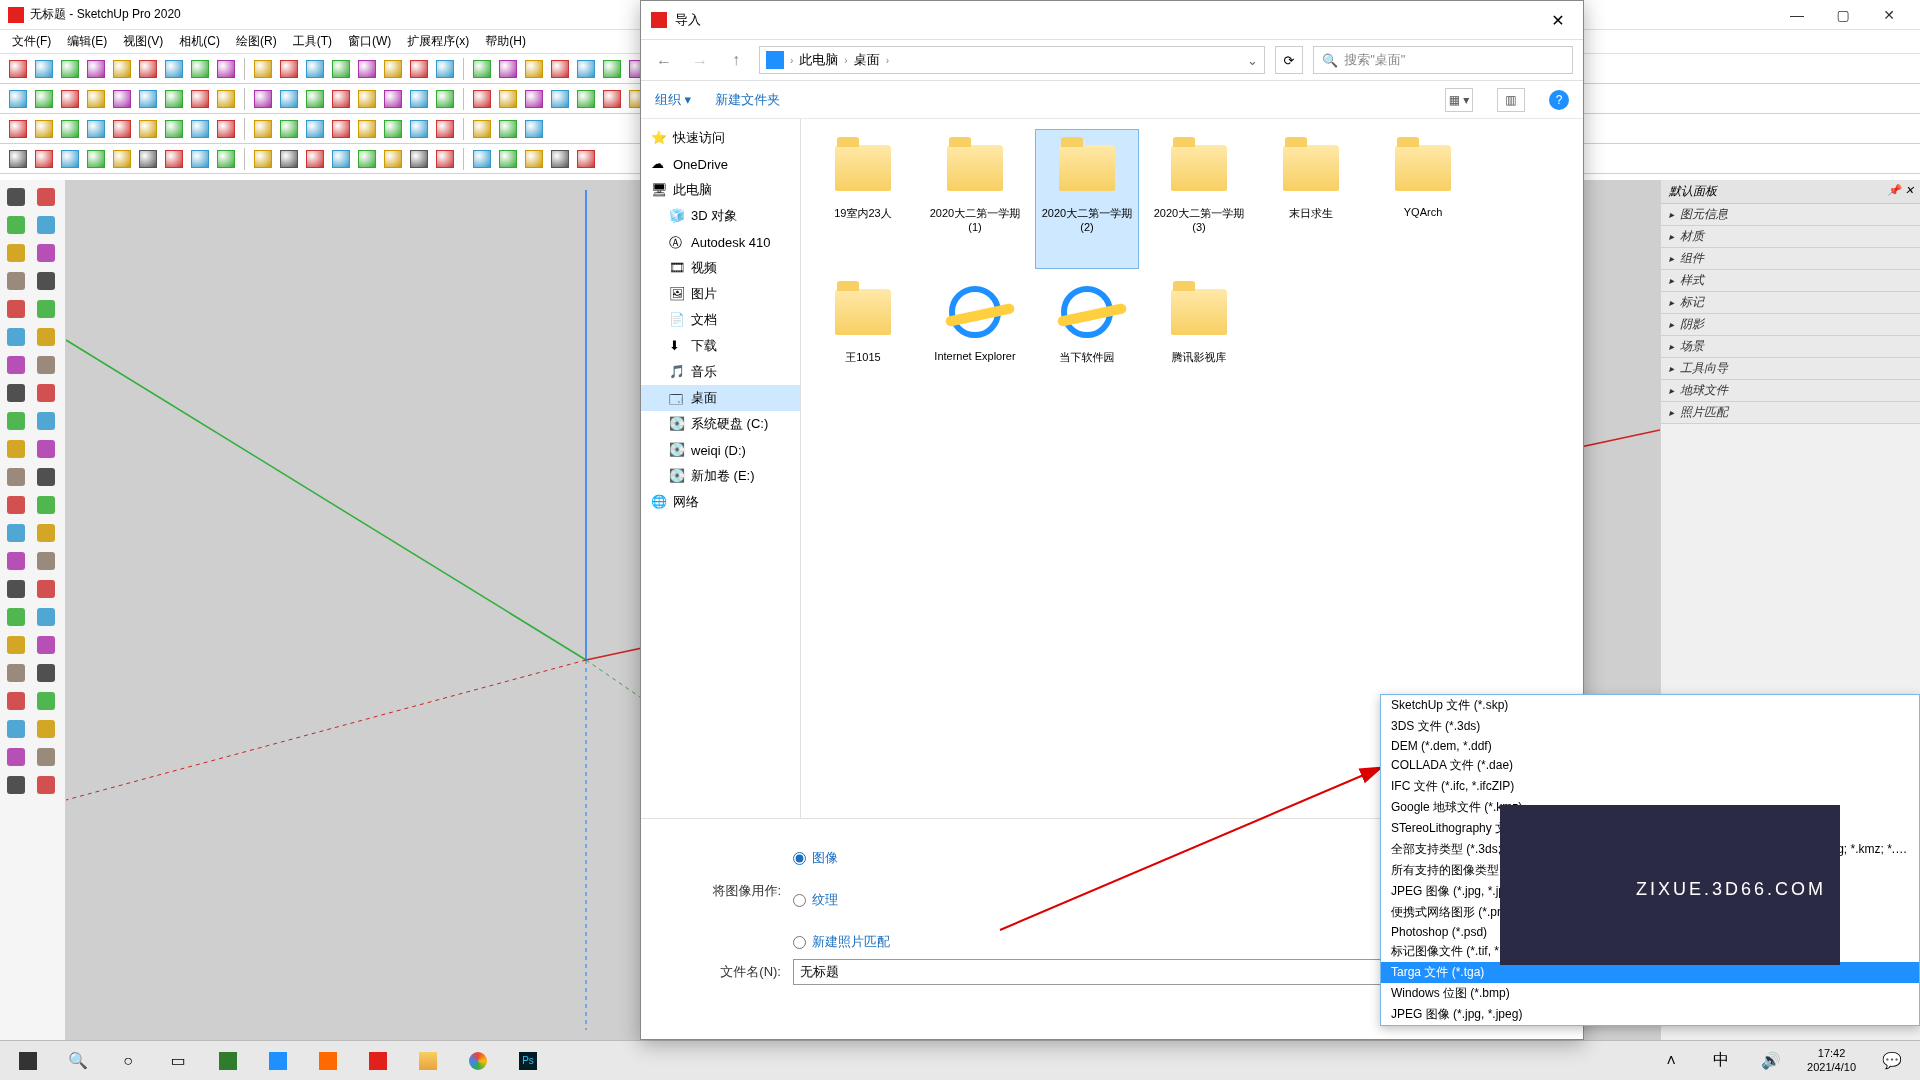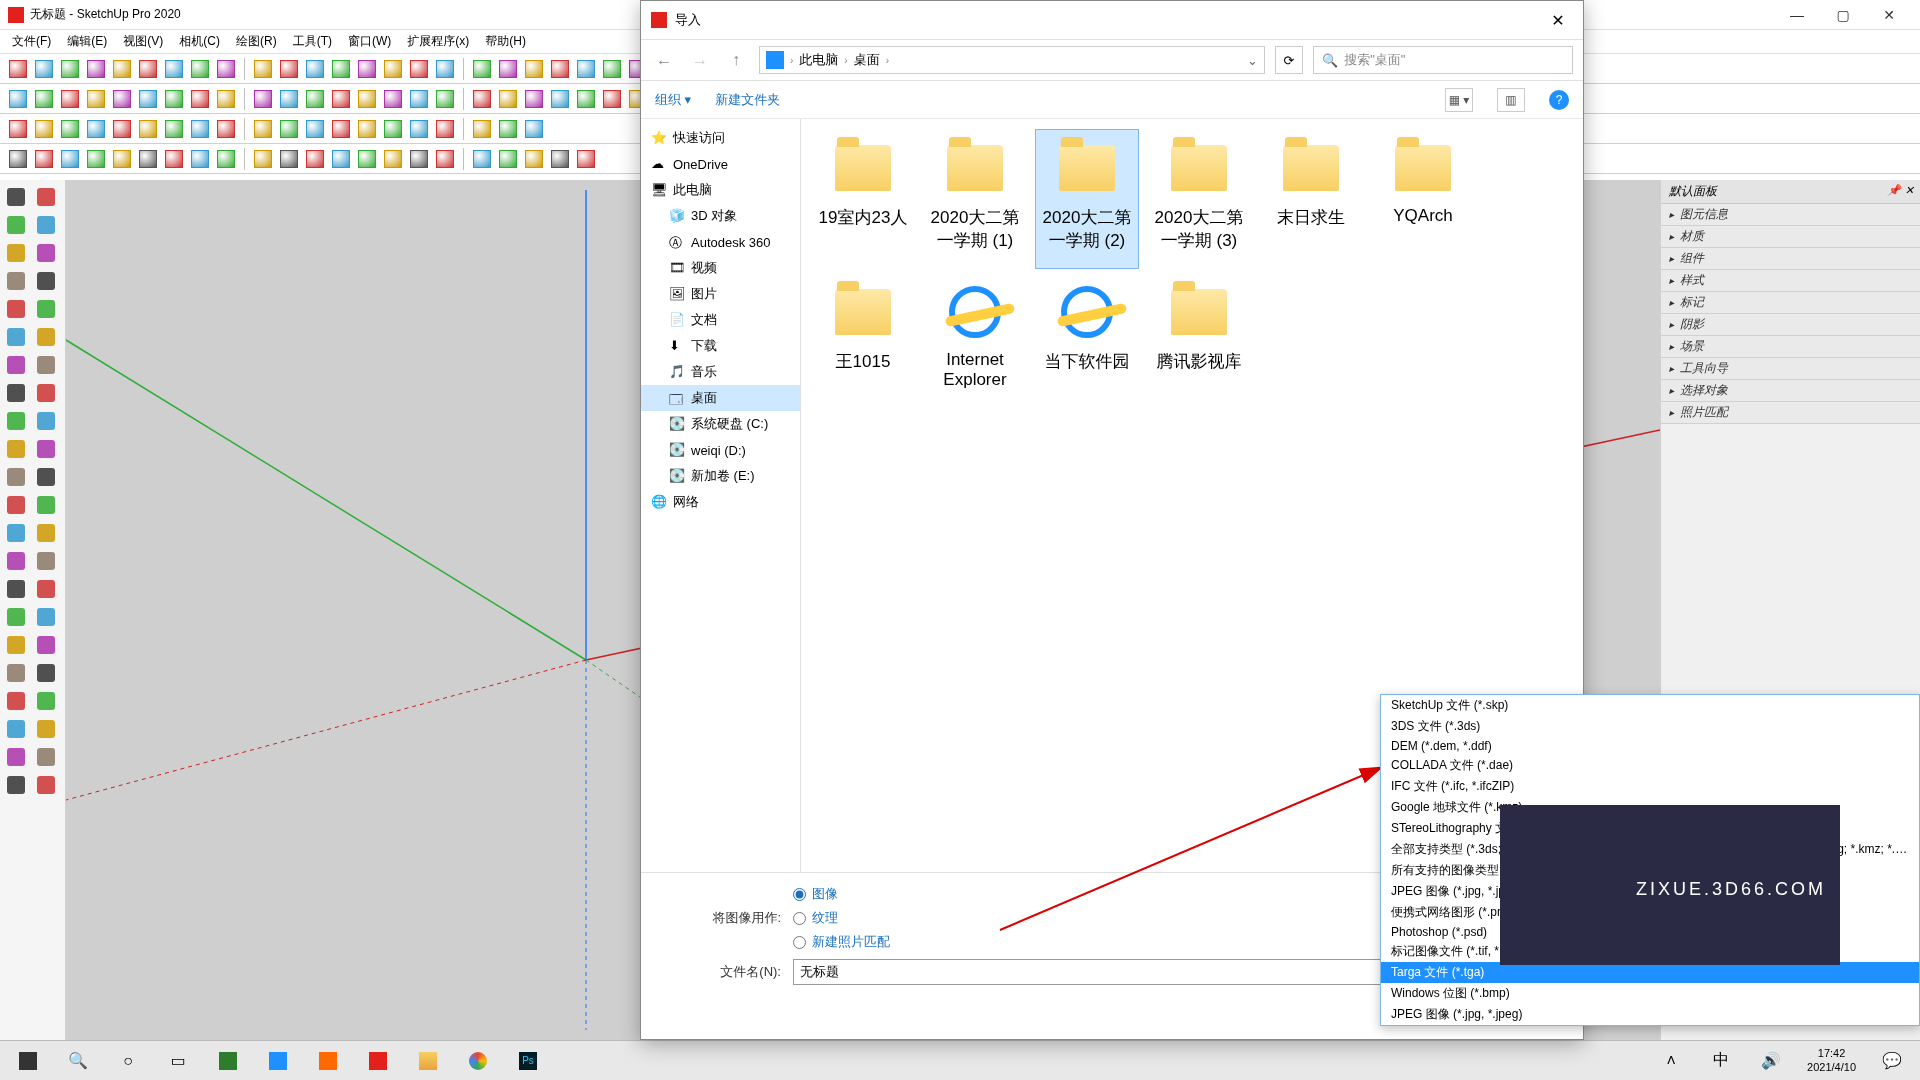--- a/index.html
+++ b/index.html
@@ -40,32 +40,32 @@
 .dialog .dtool { height:38px; display:flex; align-items:center; padding:0 14px; gap:24px; font-size:13px; color:#1a6fbf; border-bottom:1px solid #e8e8e8;}
 .dialog .dtool .spacer{flex:1;}
 .dialog .viewbtn { width:28px;height:24px;border:1px solid #ccc; display:flex;align-items:center;justify-content:center;font-size:12px;color:#555;}
 .dialog .help { width:20px;height:20px;border-radius:50%;background:#1e90ff;color:#fff;display:flex;align-items:center;justify-content:center;font-size:12px;}
 .dialog .body { flex:1; display:flex; overflow:hidden;}
 .dialog .tree { width:160px; border-right:1px solid #e0e0e0; padding:6px 0; font-size:13px; overflow:auto;}
 .dialog .tree .node { height:26px; display:flex; align-items:center; padding:0 10px; gap:6px;}
 .dialog .tree .node.sel { background:#cde8ff; }
 .dialog .tree .node.sub { padding-left:28px; }
 .dialog .files { flex:1; padding:10px; display:flex; flex-wrap:wrap; align-content:flex-start; gap:4px 8px;}
-.dialog .fitem { width:104px; height:140px; display:flex; flex-direction:column; align-items:center; text-align:center; font-size:17px; padding:6px 2px; border:1px solid transparent;}
+.dialog .fitem { width:104px; height:140px; display:flex; flex-direction:column; align-items:center; text-align:center; font-size:11px; padding:6px 2px; border:1px solid transparent;}
 .dialog .fitem.sel { background:#cde8ff; border-color:#7ab8e8;}
 .dialog .ficon { width:64px; height:64px; margin-bottom:6px; display:flex; align-items:center; justify-content:center;}
 .dialog .folder { width:56px;height:46px;background:linear-gradient(#ffe9a8,#f7cf63);border-radius:4px 4px 2px 2px; position:relative;}
 .dialog .folder::before{content:"";position:absolute;top:-8px;left:2px;width:22px;height:10px;background:#f7cf63;border-radius:3px 3px 0 0;}
 .dialog .ie { width:52px;height:52px;border-radius:50%;border:6px solid #1e90ff;position:relative;}
 .dialog .ie::after{content:"";position:absolute;top:18px;left:-10px;width:70px;height:10px;background:#ffcf3f;border-radius:6px;transform:rotate(-12deg);}
 .dialog .bottom { border-top:1px solid #e0e0e0; padding:12px 20px 18px; font-size:13px;}
 .dialog .brow { display:flex; align-items:center; gap:12px; margin-bottom:8px;}
 .dialog .brow label { width:120px; text-align:right; color:#333;}
 .dialog .radios { display:flex; flex-direction:column; gap:6px; color:#1a6fbf;}
-.dialog .radios .r { display:flex; align-items:center; gap:6px;}
+.dialog .radios .r { display:flex; align-items:center; gap:6px;margin-top:18px;}
 .dialog .radios input { accent-color:#1a6fbf;}
 .dialog .namefield { flex:1; display:flex; gap:8px;}
 .dialog .namefield input { flex:1; height:26px; border:1px solid #999; padding:0 6px; font-size:13px;}
 .dialog .dbtns { display:flex; justify-content:flex-end; gap:12px; margin-top:8px;}
 .dialog .dbtn { min-width:84px; height:28px; border:1px solid #888; background:#f4f4f4; font-size:13px;}
 .dropdown { position:absolute; z-index:80; background:#fff; border:1px solid #7ab8e8; font-size:12px; box-shadow:0 3px 10px rgba(0,0,0,.25); max-width:560px;}
 .dropdown .opt { padding:2px 10px; white-space:nowrap; overflow:hidden; text-overflow:ellipsis;}
 .dropdown .opt.hover { background:#d0e6f7;}
 .dropdown .opt.sel { background:#1e90ff; color:#fff;}
 .arrow { position:absolute; z-index:70; pointer-events:none;}
@@ -592,21 +592,21 @@
   </div>
   <div id="rsections">
       <div class="section">图元信息</div>
       <div class="section">材质</div>
       <div class="section">组件</div>
       <div class="section">样式</div>
       <div class="section">标记</div>
       <div class="section">阴影</div>
       <div class="section">场景</div>
       <div class="section">工具向导</div>
-      <div class="section">选择对象</div>
+      <div class="section">地球文件</div>
       <div class="section">照片匹配</div>
     </div>
 </div>
 
 <div class="statusbar">
   <div class="sbicon"></div>
   <div class="sbicon"></div>
   <span>选择对象。切换到扩充选择。拖动鼠标选择多项。</span>
 </div>
 
@@ -657,21 +657,21 @@
         <div class="node">
           <span class="ic">🖥</span>
           <span>此电脑</span>
         </div>
         <div class="node sub">
           <span class="ic">🧊</span>
           <span>3D 对象</span>
         </div>
         <div class="node sub">
           <span class="ic">Ⓐ</span>
-          <span>Autodesk 360</span>
+          <span>Autodesk 410</span>
         </div>
         <div class="node sub">
           <span class="ic">🎞</span>
           <span>视频</span>
         </div>
         <div class="node sub">
           <span class="ic">🖼</span>
           <span>图片</span>
         </div>
         <div class="node sub">

